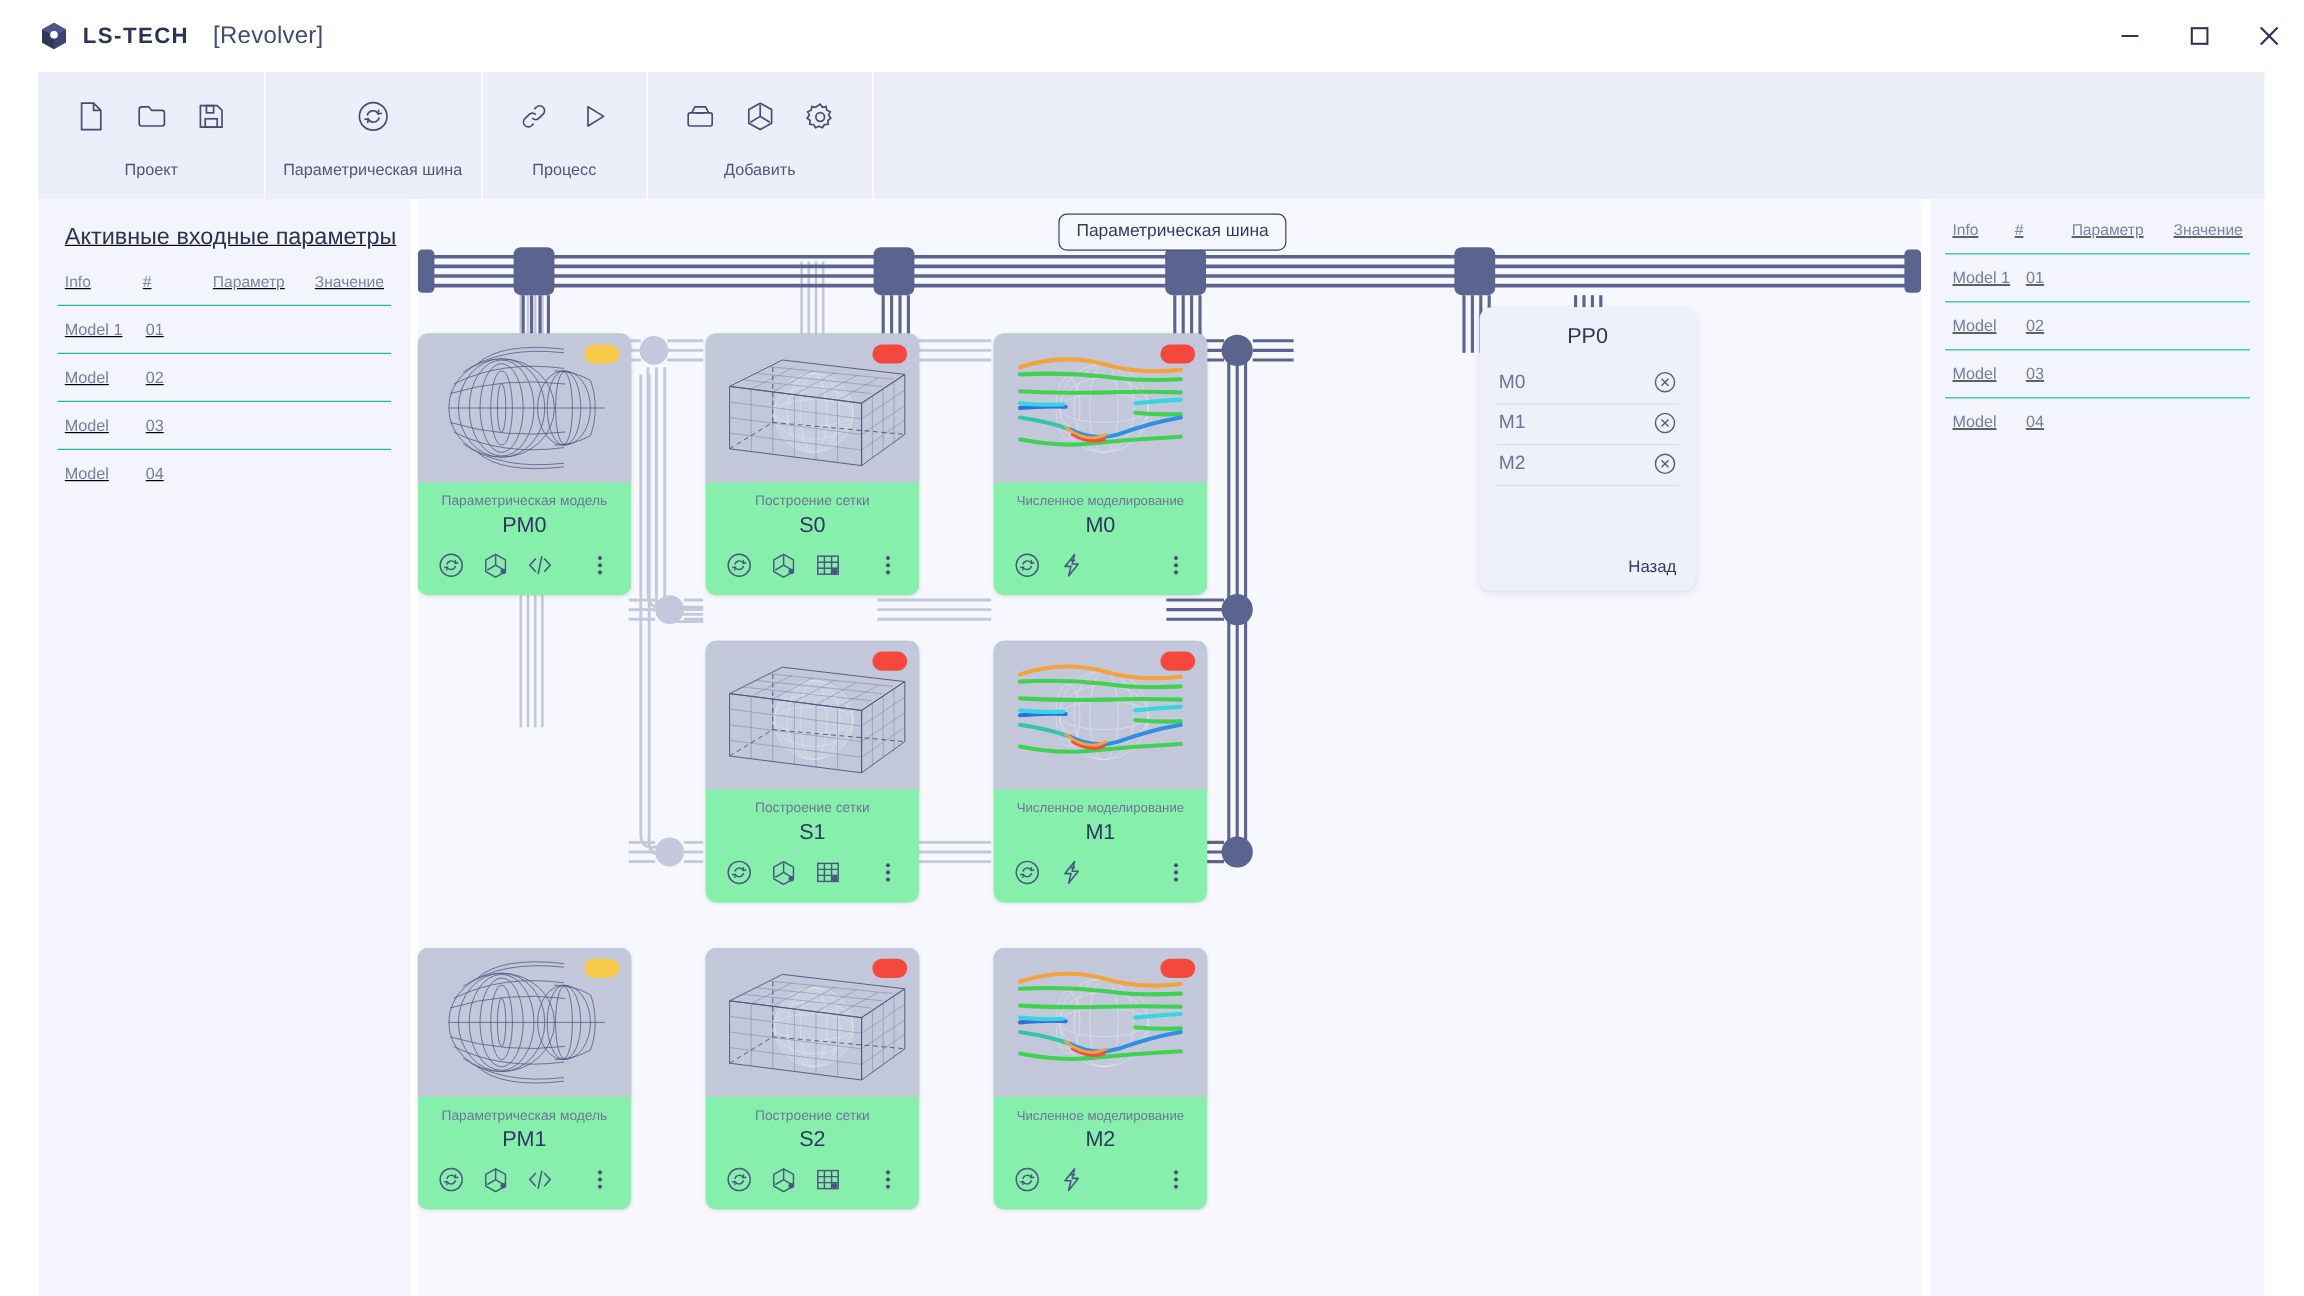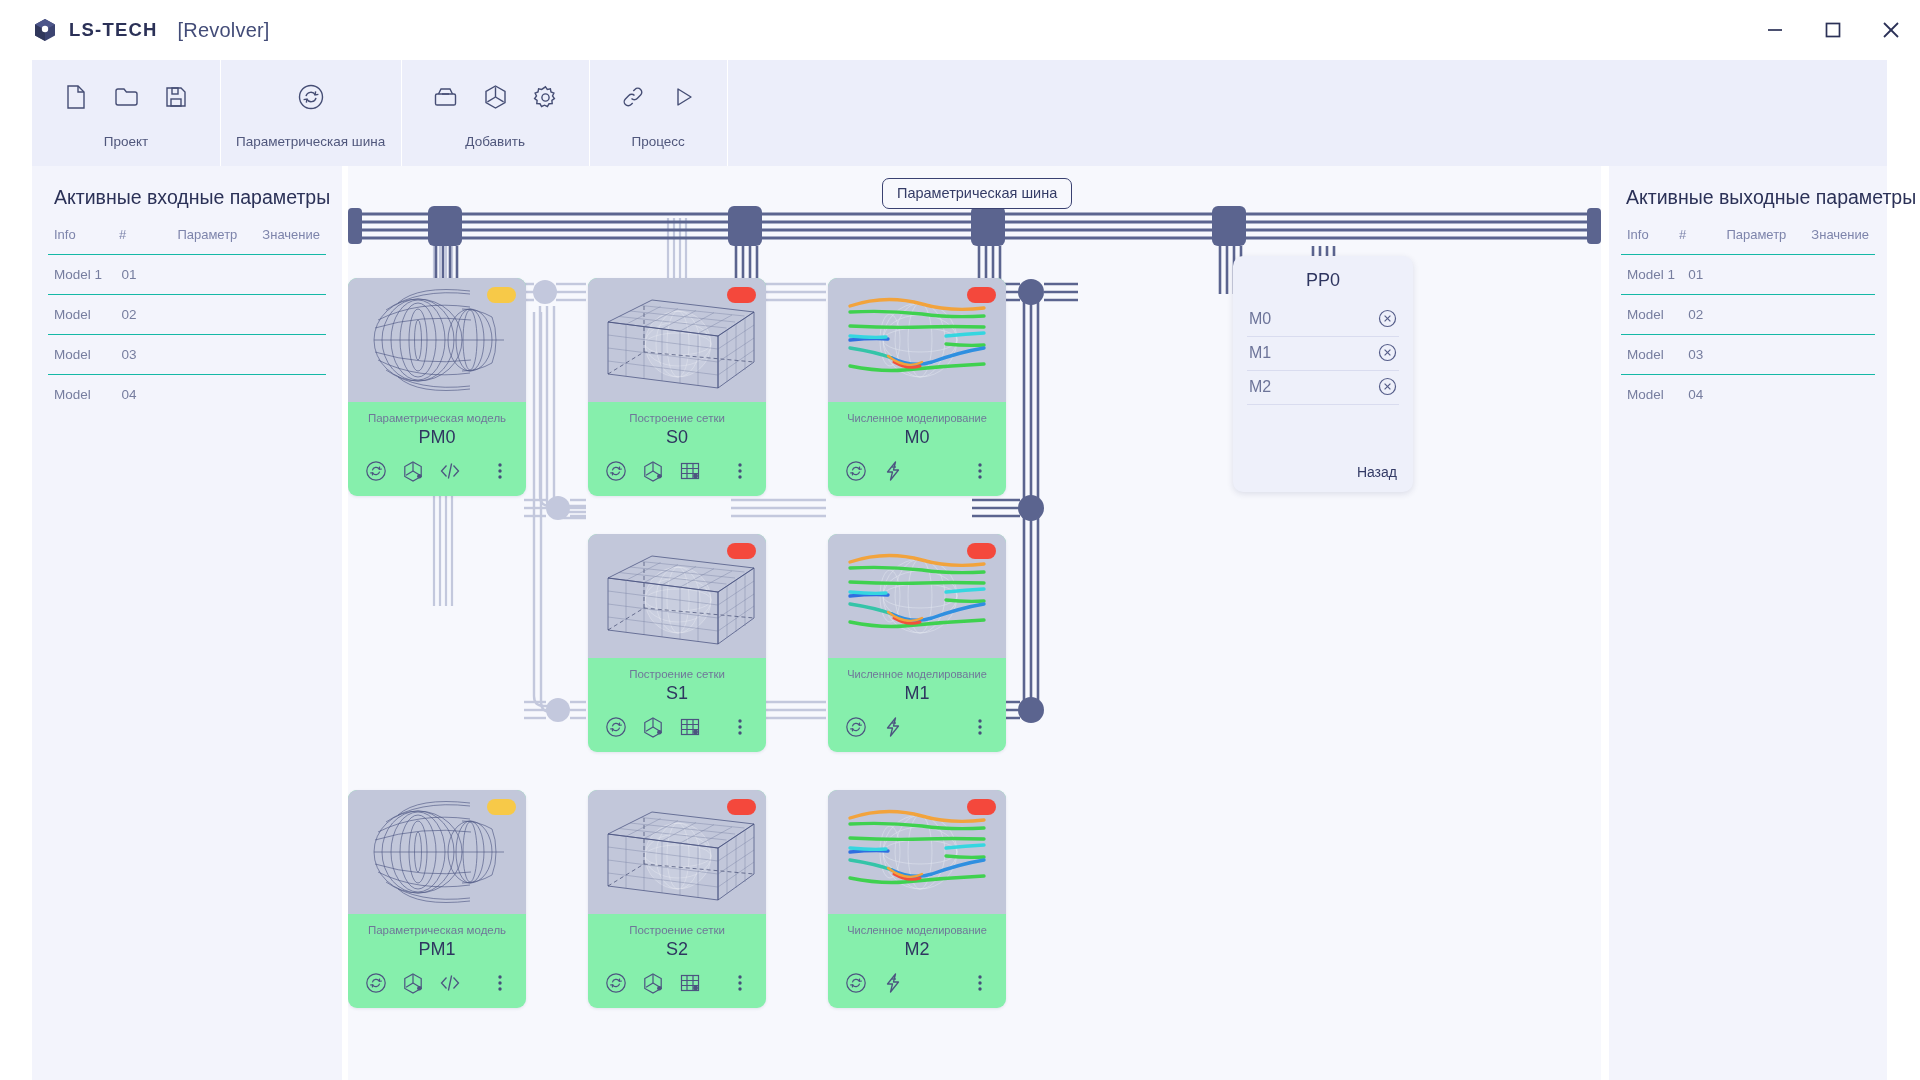--- a/index.html
+++ b/index.html
@@ -60,20 +60,21 @@
   }
   .tgroup-spacer { flex: 1; position: relative; }
   .tgroup-spacer::before {
     content: ""; position: absolute; left: 0; top: 0; bottom: 0; width: 1px; background: #ffffff;
   }
 
   
   .side {
     position: absolute; top: 166px; width: 310px; height: 914px;
     background: #f3f4fc;
+    text-decoration: underline;
   }
   .side-left  { left: 32px; }
   .side-right { left: 1609px; width: 278px; }
   .side-title {
     font-size: 19.5px; color: #2b3157; padding: 20px 0 0 22px; white-space: nowrap;
   }
   .side-right .side-title { padding-left: 17px; }
   .ptable { margin: 18px 16px 0 16px; }
   .side-right .ptable { margin-left: 12px; margin-right: 12px; }
   .ptable-head { display: flex; padding: 0 6px 12px 6px; gap: 25px; }
@@ -225,20 +226,37 @@
               <path d="M9.4 19.6 l.4-3.6 -3.2.6"></path>
           </svg>
         </div>
       </div>
       <div class="tlabel">Параметрическая шина</div>
     </div>
 
     <div class="tgroup">
       <div class="tgroup-icons">
         <div class="ticon">
+          <svg width="24" height="24" viewBox="0 0 24 24" fill="none" stroke="currentColor" stroke-width="1.4">
+            <path d="M10.5 13.5 a4 4 0 0 0 5.7 0 l3.4-3.4 a4 4 0 0 0-5.7-5.7 l-1.6 1.6"></path>
+            <path d="M13.5 10.5 a4 4 0 0 0-5.7 0 l-3.4 3.4 a4 4 0 0 0 5.7 5.7 l1.6-1.6"></path>
+          </svg>
+        </div>
+        <div class="ticon">
+          <svg width="24" height="24" viewBox="0 0 24 24" fill="none" stroke="currentColor" stroke-width="1.4">
+            <path d="M7 4 L20 12 L7 20 Z" stroke-linejoin="round"></path>
+          </svg>
+        </div>
+      </div>
+      <div class="tlabel">Процесс</div>
+    </div>
+
+    <div class="tgroup">
+      <div class="tgroup-icons">
+        <div class="ticon">
           <svg width="25" height="24" viewBox="0 0 25 24" fill="none" stroke="currentColor" stroke-width="1.4">
             <rect x="2.5" y="9" width="20" height="11" rx="1.6"></rect>
             <path d="M5.5 9 L8 4 h9 l2.5 5"></path>
               <path d="M9 9 h7"></path>
           </svg>
         </div>
         <div class="ticon">
           <svg width="25" height="26" viewBox="0 0 25 26" fill="none" stroke="currentColor" stroke-width="1.4">
             <path d="M12.5 2 L22 7.3 v11.4 L12.5 24 L3 18.7 V7.3 Z"></path>
             <path d="M12.5 13 L12.5 3.2"></path>
@@ -247,37 +265,20 @@
           </svg>
         </div>
         <div class="ticon">
           <svg width="25" height="25" viewBox="0 0 25 25" fill="none" stroke="currentColor" stroke-width="1.4">
             <circle cx="12.5" cy="12.5" r="3.6"></circle>
             <path d="M12.5 1.8 l1.8 2.6 3.1-.6 .6 3.1 2.9 1.3 -1.4 2.8 1.9 2.5 -2.5 1.9 .3 3.2 -3.2 .2 -1.6 2.7 -2.9-1.3 -2.9 1.3 -1.6-2.7 -3.2-.2 .3-3.2 -2.5-1.9 1.9-2.5 -1.4-2.8 2.9-1.3 .6-3.1 3.1 .6 Z"></path>
           </svg>
         </div>
       </div>
       <div class="tlabel">Добавить</div>
-    </div>
-
-    <div class="tgroup">
-      <div class="tgroup-icons">
-        <div class="ticon">
-          <svg width="24" height="24" viewBox="0 0 24 24" fill="none" stroke="currentColor" stroke-width="1.4">
-            <path d="M10.5 13.5 a4 4 0 0 0 5.7 0 l3.4-3.4 a4 4 0 0 0-5.7-5.7 l-1.6 1.6"></path>
-            <path d="M13.5 10.5 a4 4 0 0 0-5.7 0 l-3.4 3.4 a4 4 0 0 0 5.7 5.7 l1.6-1.6"></path>
-          </svg>
-        </div>
-        <div class="ticon">
-          <svg width="24" height="24" viewBox="0 0 24 24" fill="none" stroke="currentColor" stroke-width="1.4">
-            <path d="M7 4 L20 12 L7 20 Z" stroke-linejoin="round"></path>
-          </svg>
-        </div>
-      </div>
-      <div class="tlabel">Процесс</div>
     </div>
 
     <div class="tgroup-spacer"></div>
   </div>
 
   <div class="side side-left">
     <div class="side-title">Активные входные параметры</div>
     <div class="ptable">
       <div class="ptable-head">
         <span class="c-info">Info</span>
@@ -306,21 +307,20 @@
       <div class="prow">
         <span class="c-info">Model</span>
         <span class="c-num">04</span>
         <span class="c-par"></span>
         <span class="c-val"></span>
       </div>
     </div>
   </div>
 
   <div class="side side-right">
-    <div class="side-title">Активные выходные параметры</div>
     <div class="ptable">
       <div class="ptable-head">
         <span class="c-info">Info</span>
         <span class="c-num">#</span>
         <span class="c-par">Параметр</span>
         <span class="c-val">Значение</span>
       </div>
       <div class="prow">
         <span class="c-info">Model 1</span>
         <span class="c-num">01</span>

